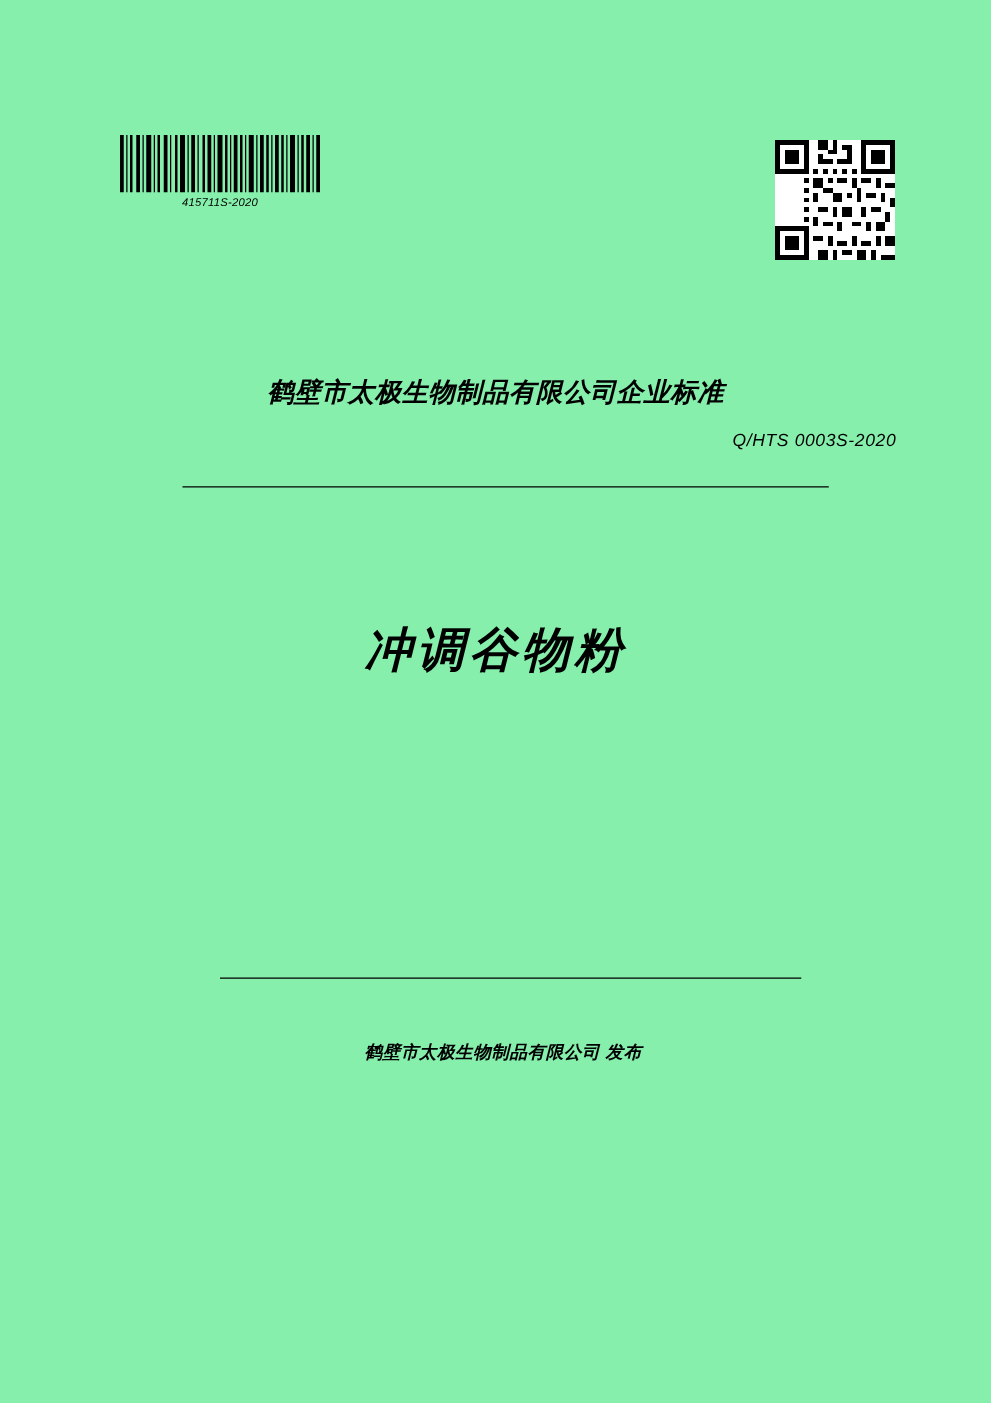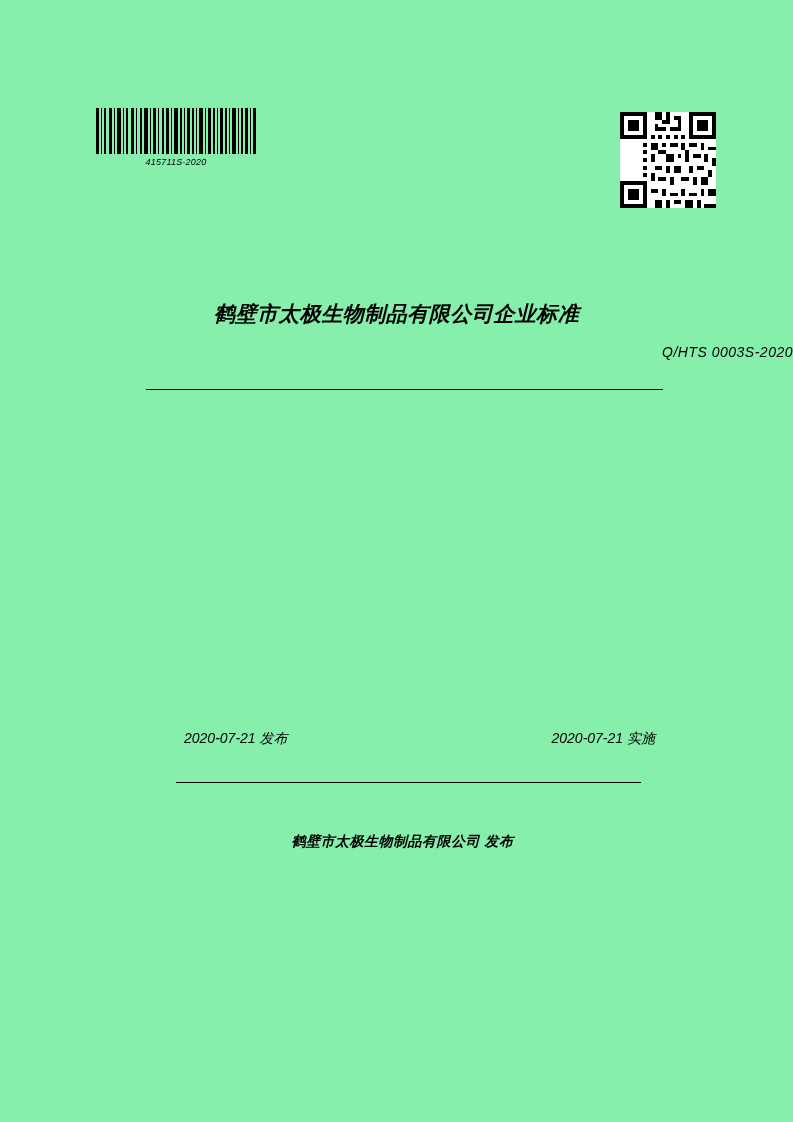--- a/index.html
+++ b/index.html
@@ -61,20 +61,21 @@
     text-align: center;
   }
   .std-title {
     font-size: 21px;
     font-weight: bold;
     letter-spacing: 0.5px;
     color: #000;
   }
   .std-code {
     margin-top: 16px;
+    padding-right: 76px;
     text-align: right;
     font-size: 14px;
     letter-spacing: 0.5px;
     color: #000;
   }
   .rule-top {
     position: absolute;
     left: 146px;
     right: 130px;
     top: 389px;
@@ -268,23 +269,20 @@
     </svg>
   </div>
 
   <div class="std-header">
     <div class="std-title">鹤壁市太极生物制品有限公司企业标准</div>
     <div class="std-code">Q/HTS  0003S-2020</div>
   </div>
 
   <div class="rule-top"></div>
 
-
-  <div class="dates-row">
-    <div class="date-issue">2020-07-21 发布</div>
-    <div class="date-effective">2020-07-21 实施</div>
-  </div>
+  <div class="doc-title">冲调谷物粉</div>
+
 
   <div class="rule-bottom"></div>
 
   <div class="publisher">鹤壁市太极生物制品有限公司  发布</div>
 
 </div>
 
 </body></html>

